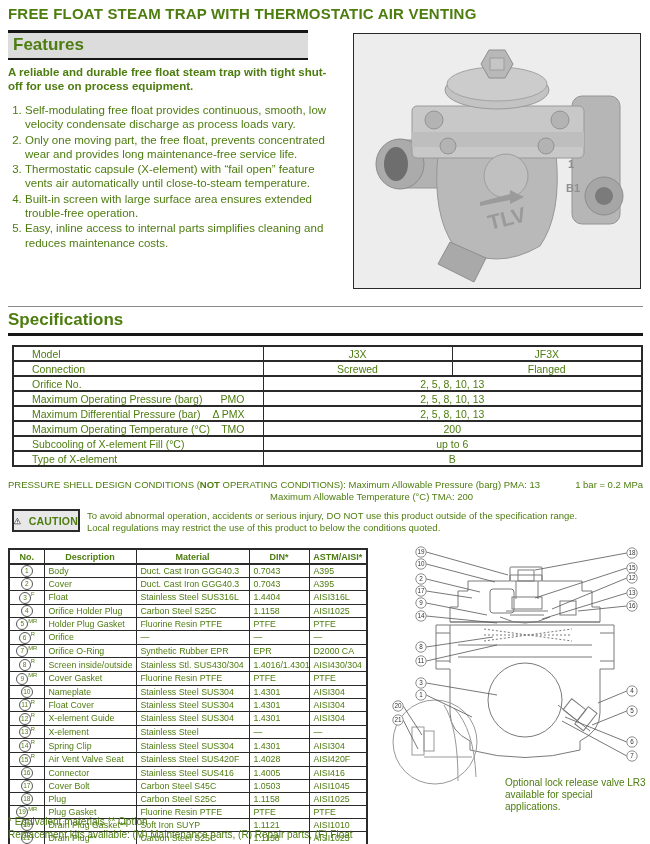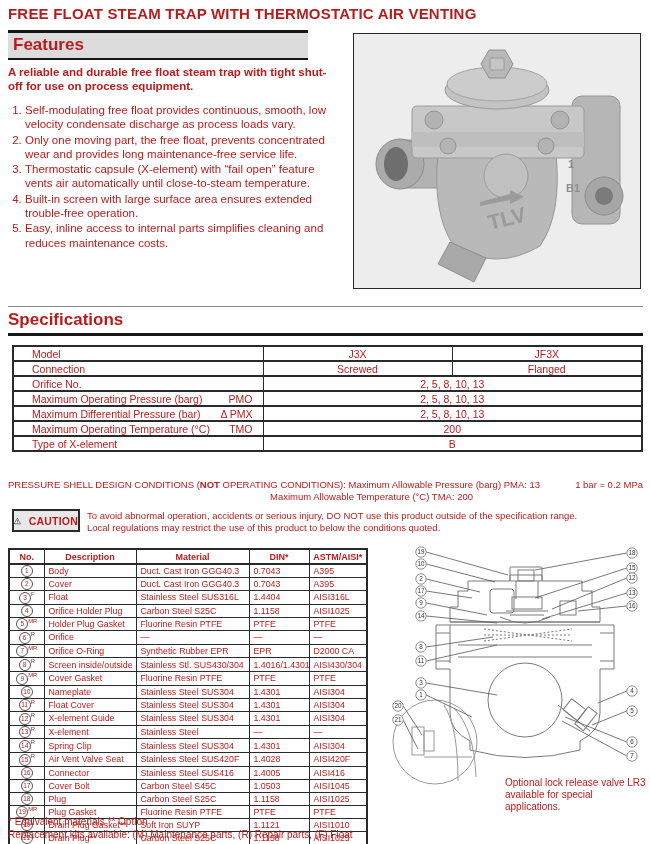--- a/index.html
+++ b/index.html
@@ -1,35 +1,35 @@
 <!DOCTYPE html>
 <html><head>
 <meta charset="utf-8">
 <style>
   html,body{margin:0;padding:0;background:#fff;}
   .page{position:relative;width:650px;height:844px;background:#ffffff;
-        font-family:"Liberation Sans","DejaVu Sans",sans-serif;color:#b91c1c;overflow:hidden;}
+        font-family:"Liberation Sans","DejaVu Sans",sans-serif;color:#4d7c0f;overflow:hidden;}
   .abs{position:absolute;}
   .doc-title{top:5px;left:8px;font-size:15px;font-weight:bold;letter-spacing:.2px;}
   .feat-bar{top:30px;left:8px;width:287px;background:#dcdcdc;border-top:3px solid #161616;
             border-bottom:2px solid #161616;padding:2px 8px 3px 5px;font-size:17px;font-weight:bold;}
   .feat-intro{top:65px;left:8px;width:330px;font-size:11.5px;font-weight:bold;line-height:14px;}
   .feat-list{top:103px;left:8px;width:322px;}
   .feat-list ol{margin:0;padding-left:17px;font-size:11.5px;line-height:14.3px;}
   .feat-list li{margin:0 0 1px 0;}
   .photo-frame{top:33px;left:353px;width:286px;height:254px;border:1px solid #2a2a2a;background:#ededed;}
   .divider{top:306px;left:8px;width:635px;border-top:1px solid #8a8a8a;height:0;}
   .spec-title{top:310px;left:8px;font-size:17px;font-weight:bold;}
   .spec-underline{top:333px;left:8px;width:635px;border-top:3px solid #161616;height:0;}
   .spec-table-wrap{top:345px;left:12px;width:631px;}
   table{border-collapse:collapse;table-layout:fixed;width:100%;}
   .spec-table{border:2px solid #2a2a2a;}
   .spec-table td{border:1px solid #2a2a2a;border-top-width:2px;font-size:10.5px;height:13px;
                  padding:0;vertical-align:middle;overflow:hidden;white-space:nowrap;}
-  .spec-label{display:flex;justify-content:space-between;padding:0 10px 0 18px;align-items:center;}
+  .spec-label{display:flex;justify-content:space-between;padding:0 18px 0 18px;align-items:center;}
   .spec-abbr{padding-left:6px;}
   td.c{text-align:center;}
   .press-block{top:479px;left:8px;width:635px;font-size:9.5px;line-height:12px;}
   .press-note{top:479px;right:7px;font-size:9.5px;}
   .press-l2{padding-left:262px;}
   .caution-box{top:509px;left:12px;width:64px;height:19px;border:2px solid #2a2a2a;background:#e8e8e8;
                display:flex;align-items:center;justify-content:center;gap:8px;}
   .caution-label{font-size:10.5px;font-weight:bold;letter-spacing:.2px;}
   .caution-text{top:510px;left:87px;width:556px;font-size:9.5px;line-height:11.5px;}
   .parts-wrap{top:548px;left:8px;width:360px;}
@@ -163,20 +163,28 @@
             <td colspan="2" class="c">2, 5, 8, 10, 13</td>
           </tr>
           <tr>
             <td>
               <span class="spec-label">
                 <span>Maximum Operating Temperature (°C)</span>
                 <span class="spec-abbr">TMO</span>
               </span>
             </td>
             <td colspan="2" class="c">200</td>
+          </tr>
+          <tr>
+            <td>
+              <span class="spec-label">
+                <span>Subcooling of X-element Fill (°C)</span>
+              </span>
+            </td>
+            <td colspan="2" class="c">up to 6</td>
           </tr>
           <tr>
             <td>
               <span class="spec-label">
                 <span>Type of X-element</span>
               </span>
             </td>
             <td colspan="2" class="c">B</td>
           </tr>
         </tbody>

